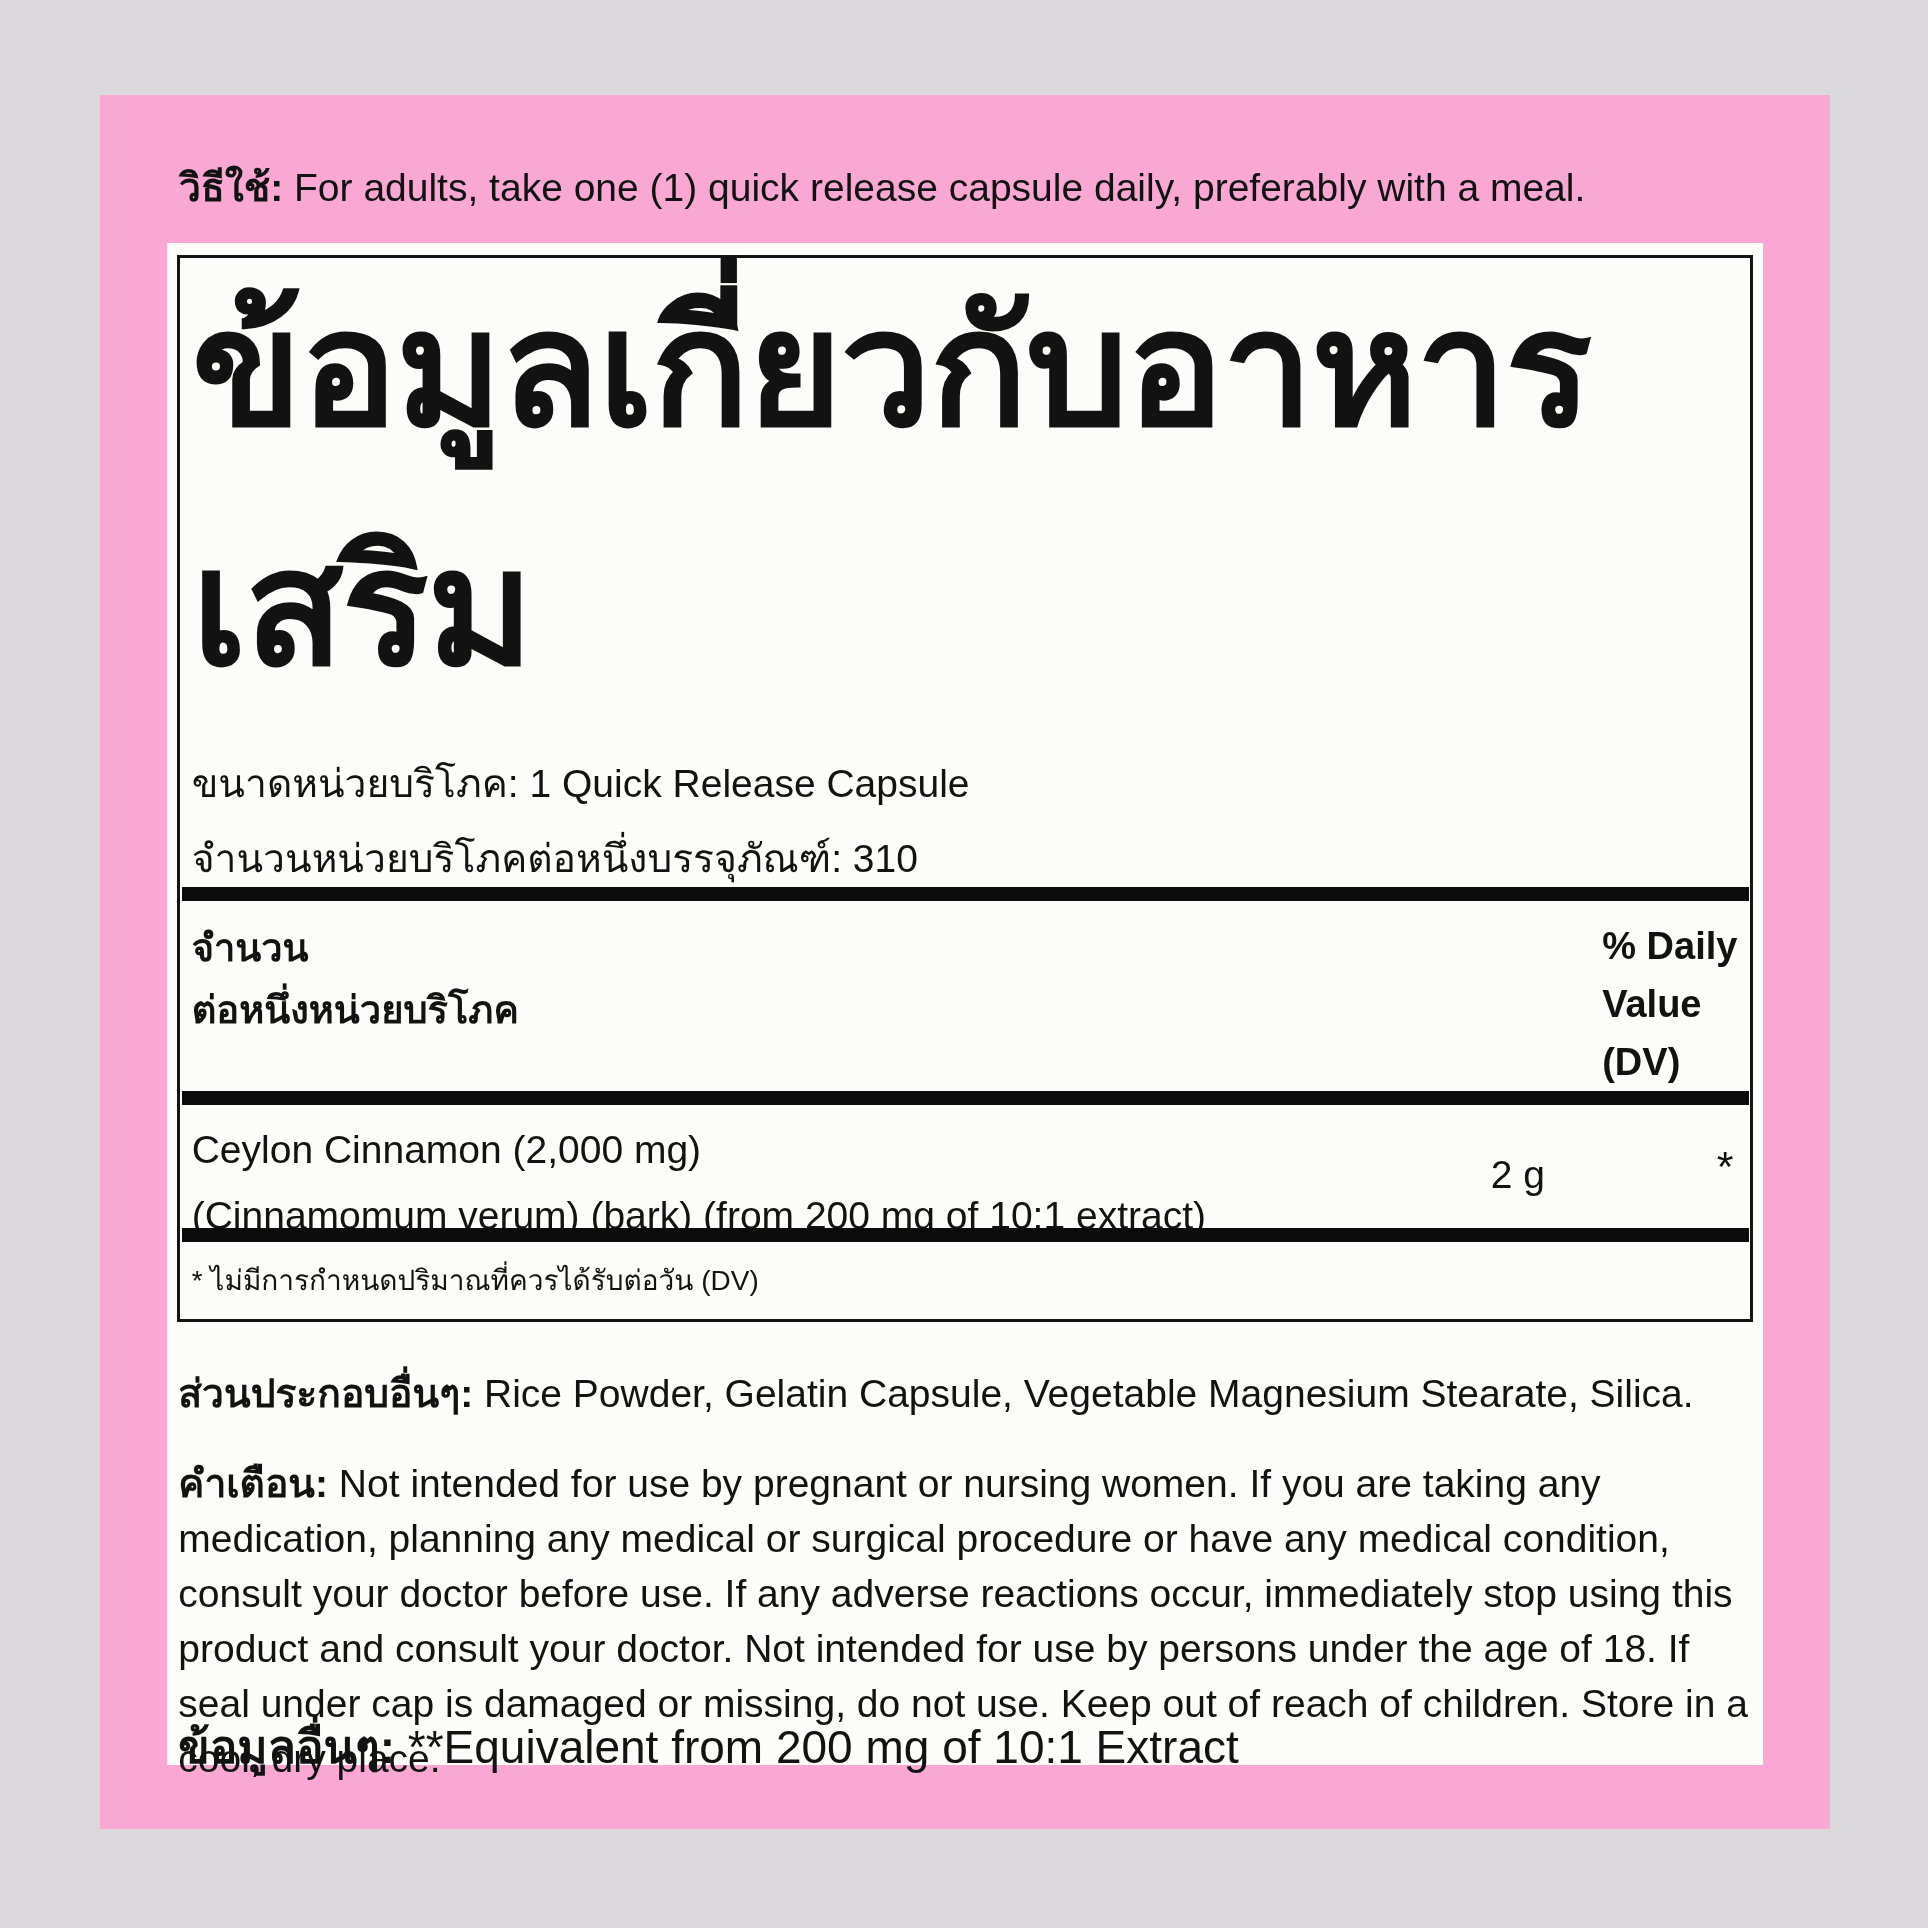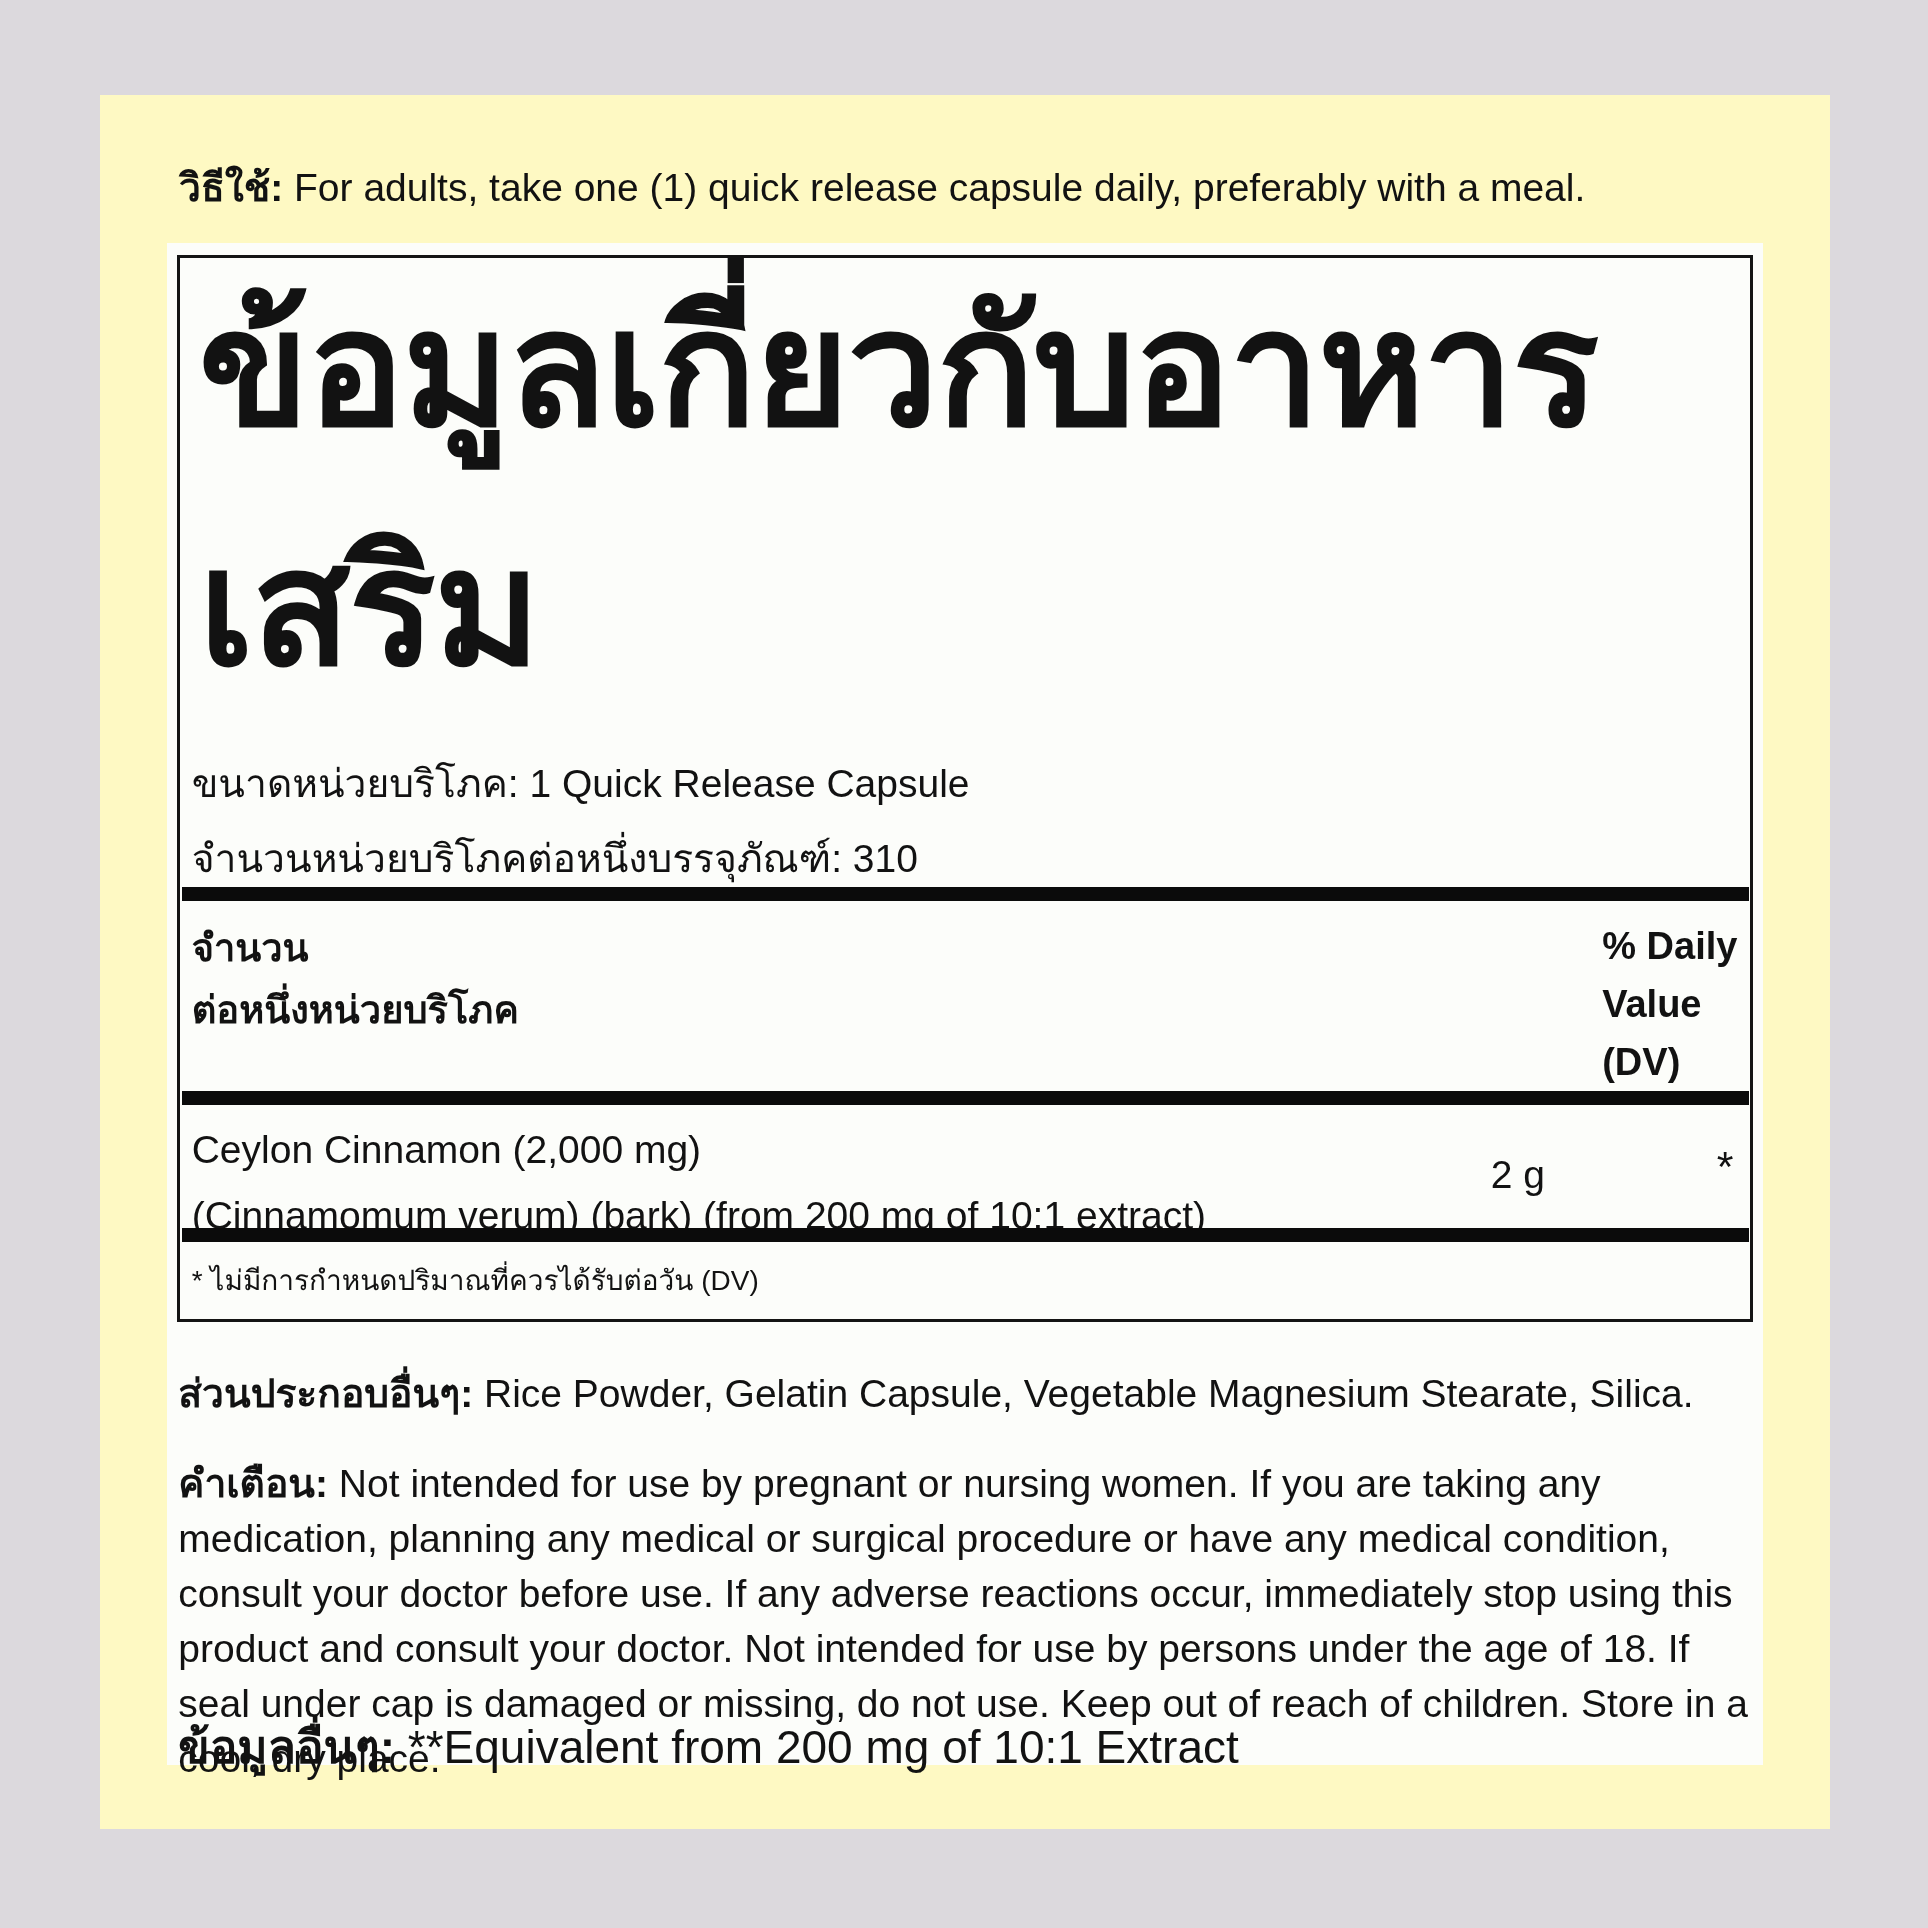--- a/index.html
+++ b/index.html
@@ -7,40 +7,40 @@
   body {
     background:#dcd9dd;
     font-family:"Liberation Sans", sans-serif;
     color:#121212;
     position:relative;
     overflow:hidden;
   }
   .panel {
     position:absolute; left:100px; top:95px;
     width:1730px; height:1734px;
-    background:#fef9c3;
+    background:#f9a8d4;
   }
   .directions {
     position:absolute; left:79px; top:68px; width:1525px;
     font-size:39px; line-height:49px;
   }
   .blabel { font-weight:700; }
   .sheet {
     position:absolute; left:67px; top:148px;
     width:1596px; height:1522px;
     background:#fcfdfa;
   }
   .facts {
     position:absolute; left:10.4px; top:12.2px;
     width:1576px; height:1067px;
     border:3.8px solid #141414;
     background:#fcfdfa;
   }
   .facts-title {
-    position:absolute; left:18px; top:-9.4px; right:7.5px;
+    position:absolute; left:11px; top:-9.4px; right:7.5px;
     font-size:162px; line-height:239px; font-weight:800;
     white-space:pre-line; letter-spacing:-1.9px;
   }
   .line-serving { position:absolute; left:11.3px; top:494px; font-size:39px; }
   .line-count   { position:absolute; left:11.3px; top:569px; font-size:39px; }
   .rule { position:absolute; left:1.9px; right:1.9px; height:14px; background:#0b0b0b; }
   .rule1 { top:629px; }
   .rule2 { top:833px; }
   .rule3 { top:970px; }
   .hdr-amount {

